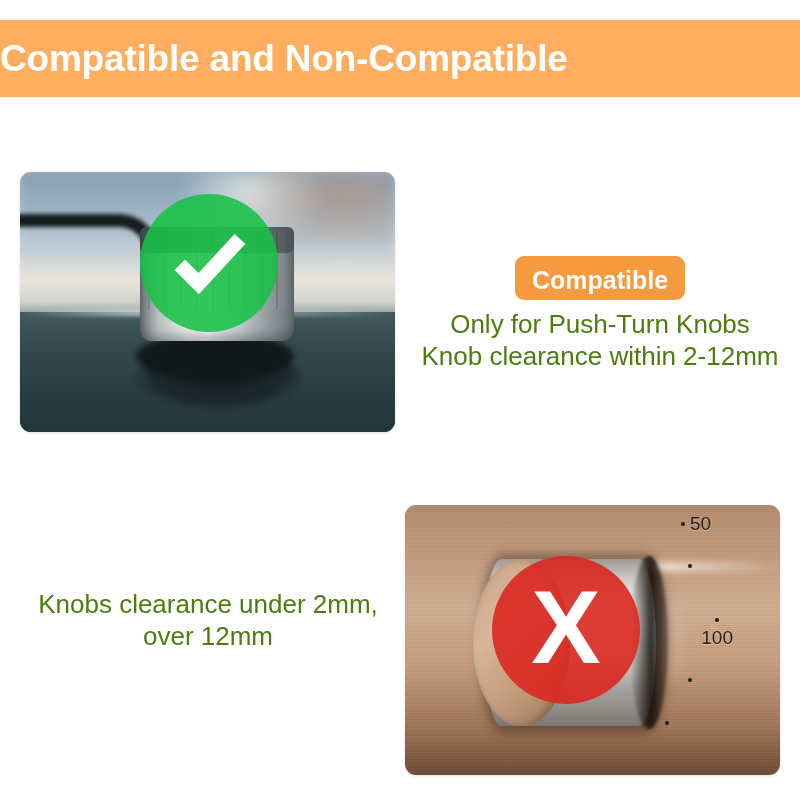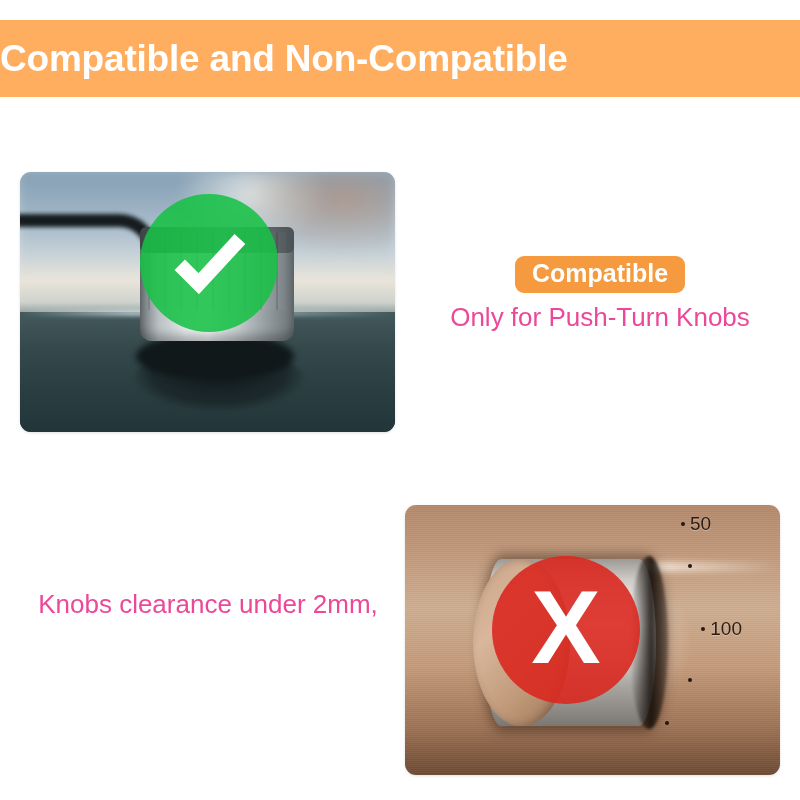--- a/index.html
+++ b/index.html
@@ -238,21 +238,21 @@
     text-shadow: 0 1px 1px rgba(255,255,255,0.35);
   }
   .scale-dot {
     width: 4px;
     height: 4px;
     border-radius: 50%;
     background: #241810;
   }
   .scale-50  { left: 22%; top: 3%; }
   .scale-d1  { left: 28%; top: 22%; }
-  .scale-100 { left: 40%; top: 42%; }
+  .scale-100 { left: 40%; top: 42%; flex-direction: column; }
   .scale-d2  { left: 28%; top: 64%; }
   .scale-d3  { left: 8%;  top: 80%; }
   .scale-150 { left: 7%;  top: 88%; margin-top: 44px; }
 
   
   .mark-circle {
     position: absolute;
     border-radius: 50%;
     display: flex;
     align-items: center;
@@ -300,28 +300,28 @@
     top: 580px;
     width: 380px;
   }
   .badge {
     display: inline-block;
     background: #f59a3e;
     color: #ffffff;
     font-size: 25px;
     font-weight: bold;
     border-radius: 9px;
-    padding: 4px 17px 7px;
+    padding: 11px 17px 7px;
     line-height: 1.05;
     white-space: nowrap;
     text-align: center;
   }
   .caption-lines {
     margin-top: 9px;
-    color: #ec4899;
+    color: #4d7c0f;
     font-size: 26px;
     line-height: 1.22;
     white-space: nowrap;
   }
   .caption-left .caption-lines { white-space: normal; }
   .caption-lines div { white-space: nowrap; }
 </style>
 </head>
 <body>
 
@@ -346,26 +346,28 @@
 <div class="mark-circle mark-check">
   <svg class="check-glyph" viewBox="0 0 100 100" aria-hidden="true">
     <path d="M16 52 L38 74 L86 22" fill="none" stroke="#ffffff" stroke-width="17" stroke-linecap="butt" stroke-linejoin="miter"></path>
   </svg>
 </div>
 
 <div class="caption-block caption-right">
   <div class="badge">Compatible</div>
   <div class="caption-lines">
     <div>Only for Push-Turn Knobs</div>
+    <div>Knob clearance within 2-12mm</div>
   </div>
 </div>
 
 <div class="caption-block caption-left">
   <div class="caption-lines">
     <div>Knobs clearance under 2mm,</div>
+    <div>over 12mm</div>
   </div>
 </div>
 
 <div class="photo photo-bottom-right">
   <div class="oven-scene">
     <div class="oven-brush"></div>
     <div class="oven-specular"></div>
     <div class="oven-streak-top"></div>
     <div class="oven-knob-shadow"></div>
     <div class="oven-knob-cyl"></div>

